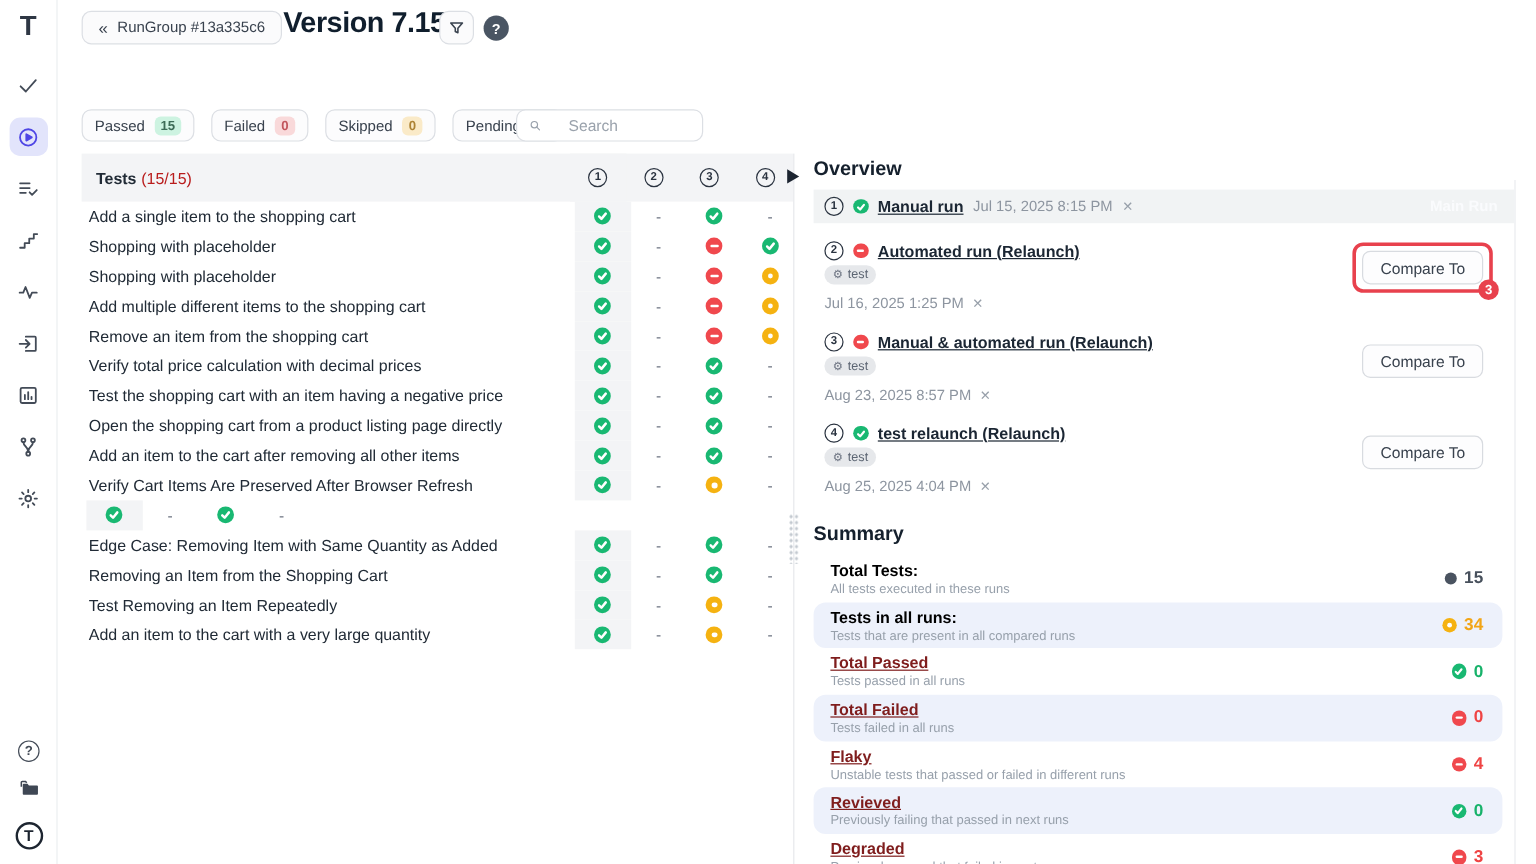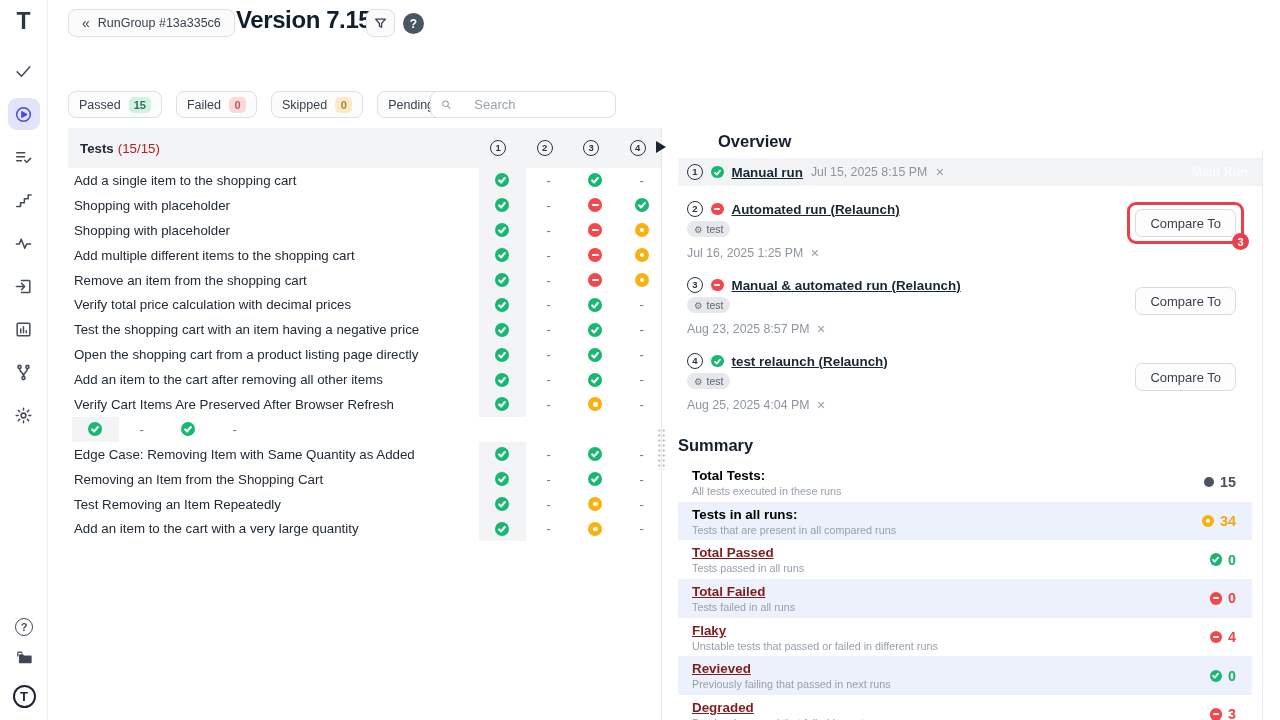--- a/index.html
+++ b/index.html
@@ -36,21 +36,21 @@
 
   
   #filters { position:absolute; left:68px; top:91px; display:flex; gap:14px; }
   .f-btn { height:27px; display:flex; align-items:center; gap:8px; padding:0 10px; border:1px solid #dcdfe4;
     border-radius:8px; background:#fcfcfd; font-size:12.5px; color:#39424e; cursor:pointer; }
   .cnt { height:16px; min-width:17px; padding:0 5px; border-radius:5px; font-size:11px; font-weight:600; display:grid; place-items:center; }
   .b-green { background:#cdf3e1; color:#3c6b56; }
   .b-red   { background:#f9d9da; color:#c2555c; }
   .b-amber { background:#faeac8; color:#ad8334; }
   .b-gray  { background:#e8eaed; color:#39424e; }
-  .search-box { position:absolute; left:430px; top:91px; width:186px; height:27px; border:1px solid #dcdfe4;
+  .search-box { position:absolute; left:430px; top:91px; width:156px; height:27px; border:1px solid #dcdfe4;
     border-radius:8px; background:#fff; display:flex; align-items:center; gap:23px; padding:0 10px; }
   .search-box input { border:none; outline:none; width:100%; font-size:13px; color:#39424e; background:transparent; }
   .search-box input::placeholder { color:#9aa2ac; }
 
   
   #tbl-head { position:absolute; left:68px; top:128px; width:593px; height:40px; background:#f3f4f6; display:flex; align-items:center; }
   .tname { flex:1; padding-left:12px; font-size:13.3px; }
   .tname b { font-weight:700; color:#212b36; }
   .tname .cnt-lite { color:#b91c1c; font-weight:400; margin-left:4px;margin-top:44px; }
   .ccell { width:46.5px; height:100%; display:grid; place-items:center; flex:none; }
@@ -73,21 +73,21 @@
   #divider { position:absolute; left:661px; top:128px; bottom:0; width:1px; background:#e6e8ec; }
   #collapse-tri { position:absolute; left:656px; top:141px; width:0; height:0;
     border-left:10px solid #1c2430; border-top:6.5px solid transparent; border-bottom:6.5px solid transparent; cursor:pointer; }
   #grip { position:absolute; left:657px; top:428px; width:9px; height:42px;
     background-image:radial-gradient(#c3c9d0 1.1px, transparent 1.3px); background-size:4.5px 5px; cursor:ew-resize; }
   #scroll-edge { position:absolute; left:1262px; top:150px; bottom:0; width:1px; background:#e9ebef; }
 
   
   #panel { position:absolute; left:678px; top:128px; width:584px; }
   .sec-title { font-size:16.5px; font-weight:800; color:#15202d; }
-  #overview-title { margin-top:4px;margin-left:40px; }
+  #overview-title { margin-top:4px; }
   .run-bar { margin-top:7px; height:28px; background:#f1f3f4; display:flex; align-items:center; gap:8px; padding:0 14px 0 9px; }
   .run-name { font-size:13.4px; font-weight:700; color:#1b2633;text-decoration:underline; }
   .run-date { font-size:12.3px; color:#8d95a0; }
   .xclose { font-size:11px; color:#98a0aa; cursor:pointer; }
   .main-run { margin-left:auto; color:#fafbfd; font-size:12.5px; font-weight:600; }
   .run-block { position:relative; padding-left:9px; margin-top:14px; }
   .run-line1 { display:flex; align-items:center; gap:8px; height:18px; }
   .tagpill { margin-top:3px; display:inline-flex; align-items:center; gap:4px; height:16px; padding:0 7px;
     background:#e6e8eb; border-radius:9px; font-size:10.5px; color:#5d6673; }
   .tagpill .gear { font-size:9.5px; color:#6b7280; }
@@ -95,21 +95,21 @@
   .cmp-btn { height:28px; padding:0 14px; border:1px solid #d8dbe0; border-radius:7px; background:#fdfdfe;
     font-size:13px; color:#39424e; cursor:pointer; font-family:inherit; }
   .cmp-abs { position:absolute; right:26px; top:11px; }
   .ann-box { position:absolute; right:18px; top:2px; border:3px solid #e8414d; border-radius:9px; padding:4px 5px; }
   .ann-badge { position:absolute; right:-8px; bottom:-9px; width:17px; height:17px; border-radius:50%; background:#e8414d;
     color:#fff; font-size:11px; font-weight:700; display:grid; place-items:center; }
 
   #summary-title { margin-top:22px; }
   #summary-rows { margin-top:8px; width:574px; }
   .srow { height:38.7px; display:flex; align-items:center; justify-content:space-between; padding:0 16px 0 14px; }
-  .srow.hl { background:#edf1fb; }
+  .srow.hl { background:#edf1fb;border-radius:10px; }
   .s-label { font-size:13.4px; font-weight:700; color:#000000; }
   .s-label.link { color:#7f1d1d; text-decoration:underline; cursor:pointer; }
   .s-desc { font-size:10.8px; color:#97a0ab; margin-top:2px; }
   .s-val { display:flex; align-items:center; gap:6px; }
   .s-num { font-size:14.3px; font-weight:700; }
   .st.sm { width:12.5px; height:12.5px; }
   .st.sm svg { width:7px; height:7px; }
   .st.sm .bar { width:6px; height:2px; }
   .st.sm .dotw { width:4px; height:4px; }
   .dot-gray { width:10px; height:10px; border-radius:50%; background:#4a5360; }

